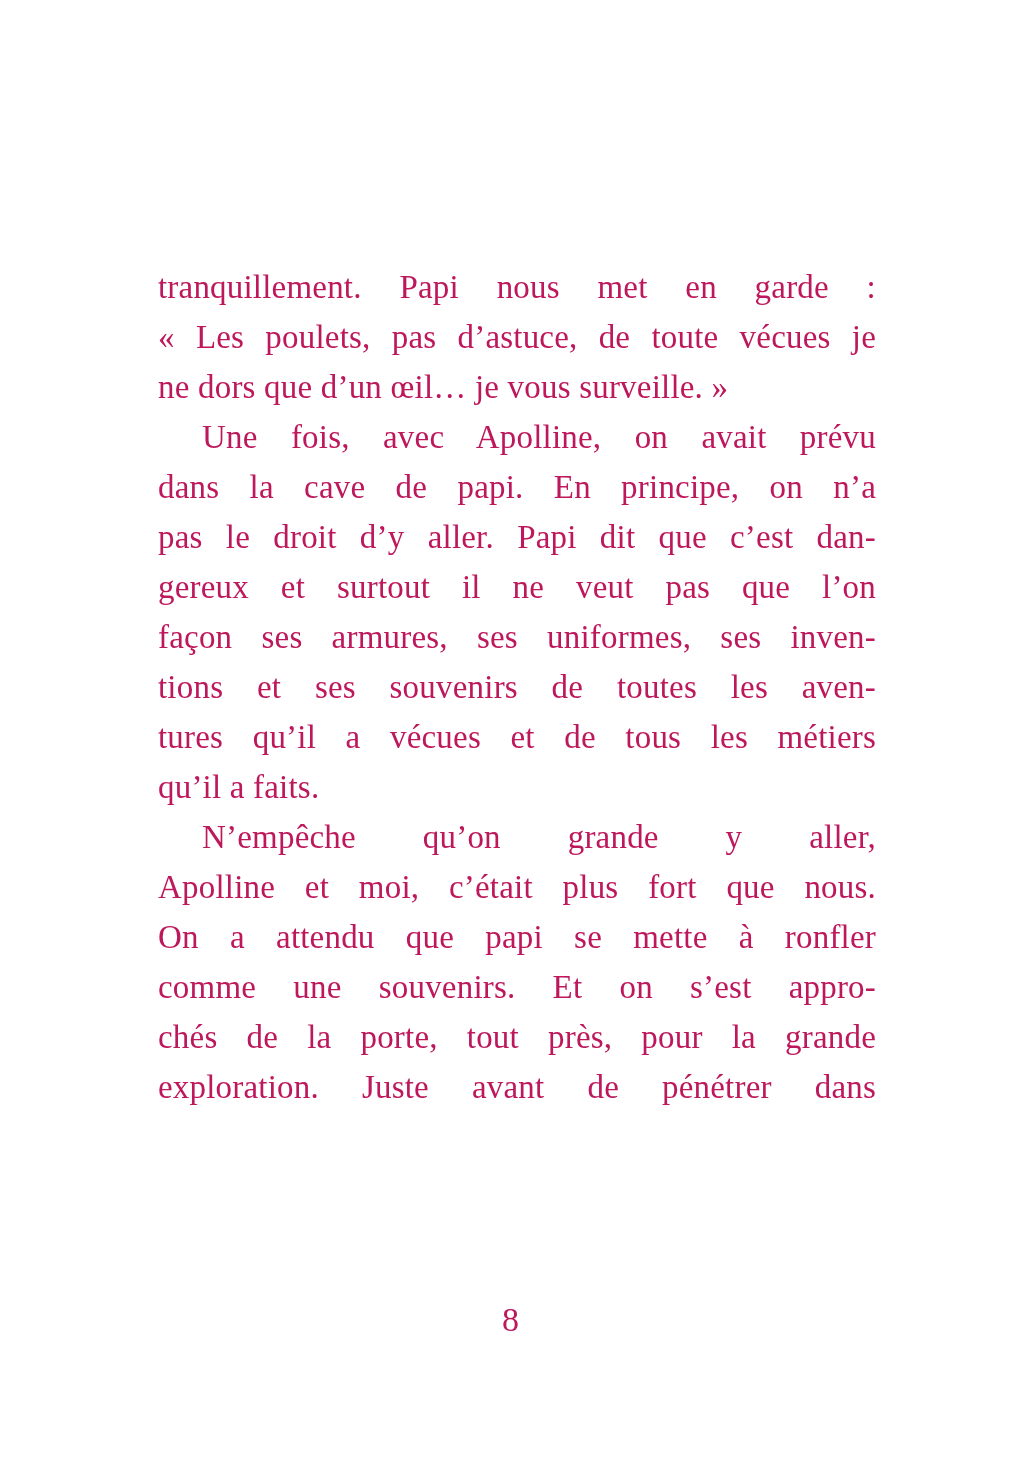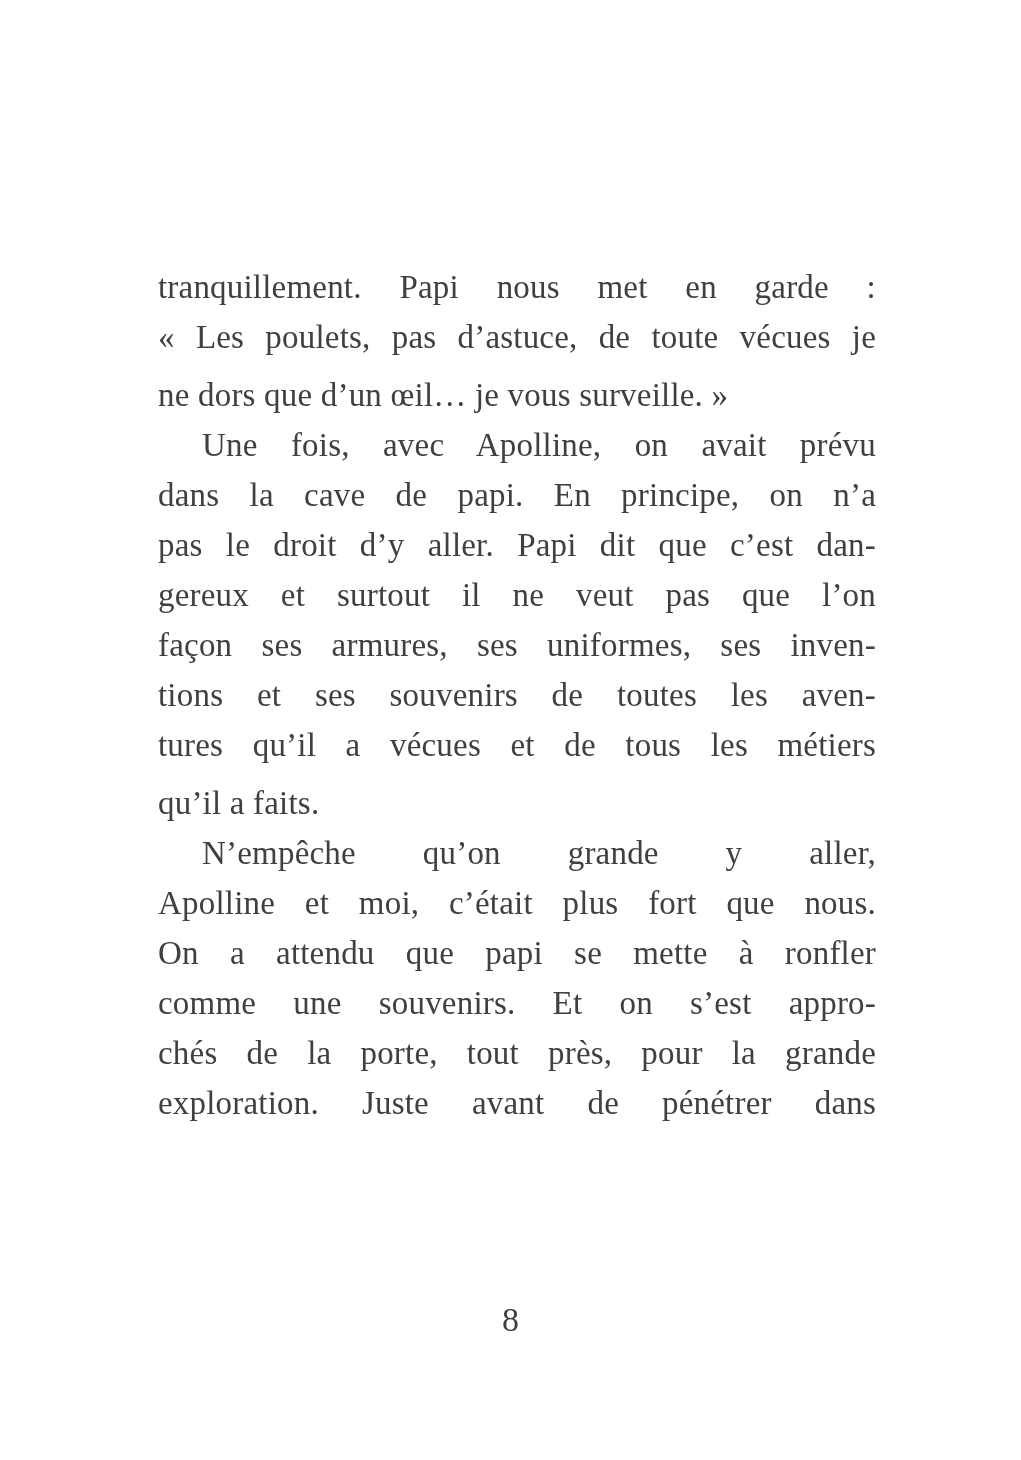--- a/index.html
+++ b/index.html
@@ -5,21 +5,21 @@
   html, body {
     margin: 0;
     padding: 0;
     background: #ffffff;
   }
   .page {
     position: relative;
     width: 1021px;
     height: 1460px;
     background: #ffffff;
-    color: #404040;
+    color: #be185d;
     font-family: "Liberation Serif", "DejaVu Serif", serif;
     overflow: hidden;
   }
   .text-block {
     position: absolute;
     left: 158px;
     top: 262px;
     width: 718px;
   }
   .paragraph {
@@ -29,21 +29,20 @@
   .line {
     font-size: 33px;
     line-height: 50px;
     letter-spacing: 0.2px;
     text-align: justify;
     text-align-last: justify;
     white-space: normal;
   }
   .line.para-end {
     text-align-last: left;
-    margin-top: 8px;
   }
   .line.first-indent {
     text-indent: 44px;
   }
   .page-number {
     position: absolute;
     left: 0;
     top: 1295px;
     width: 100%;
     text-align: center;

